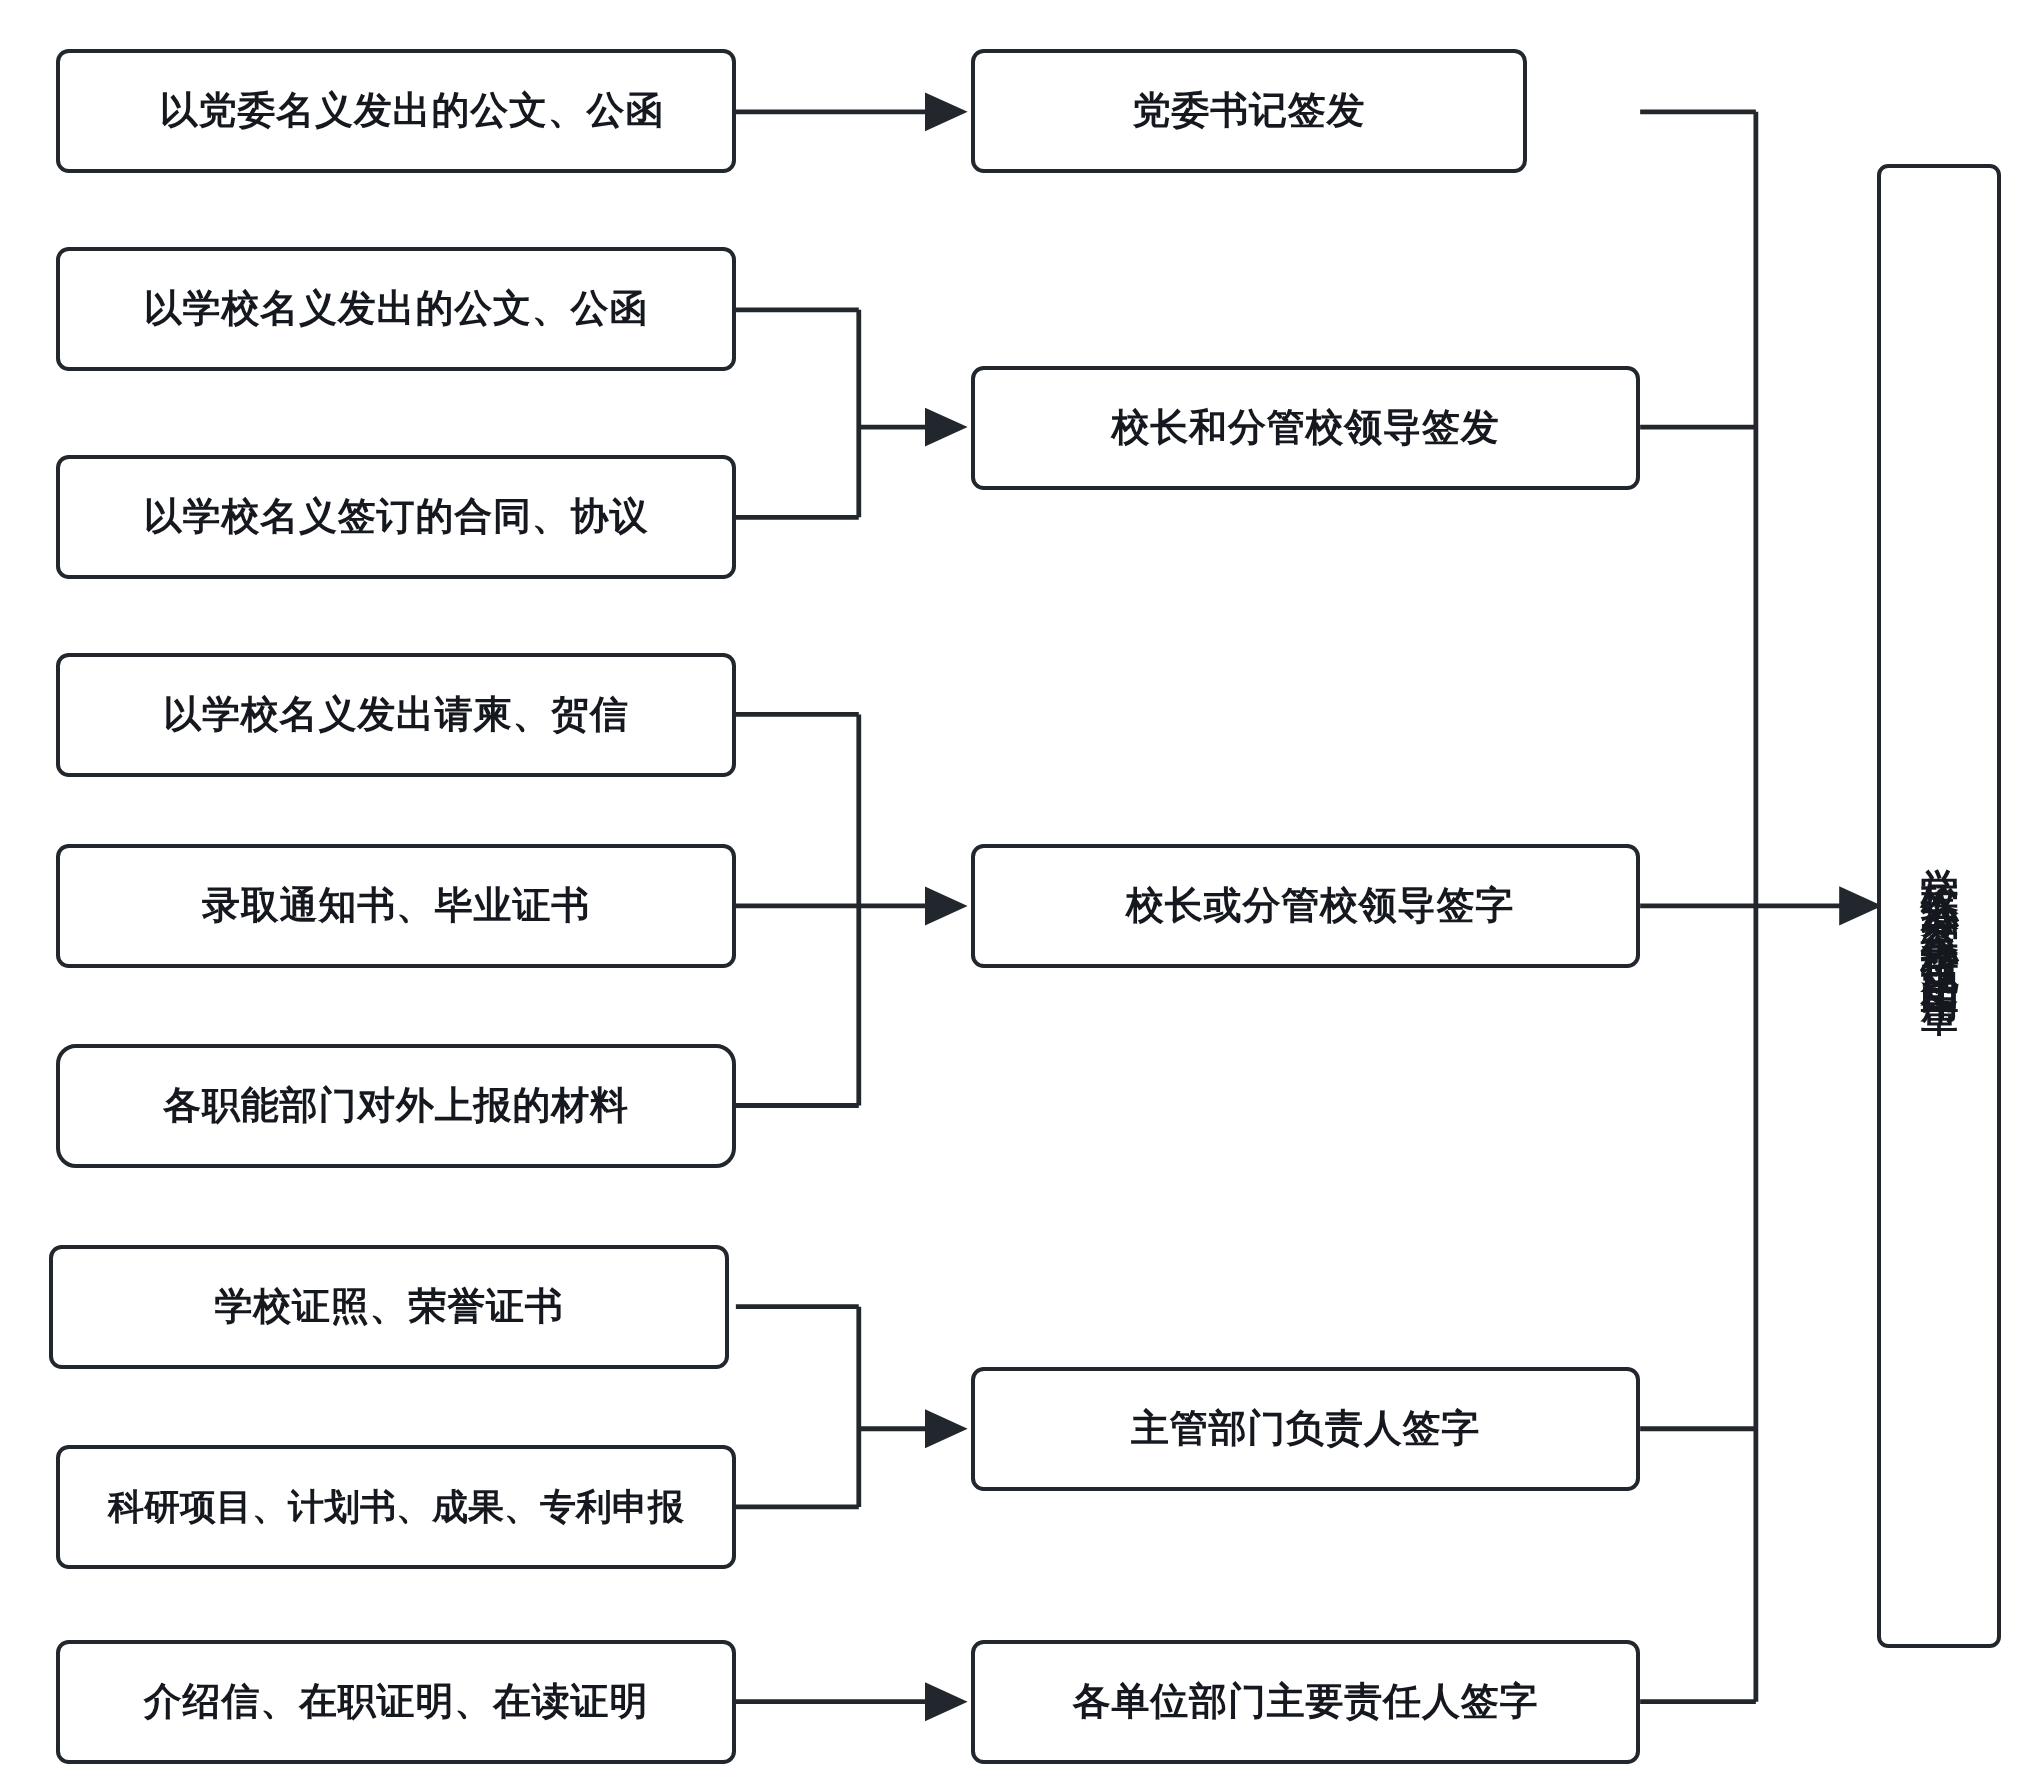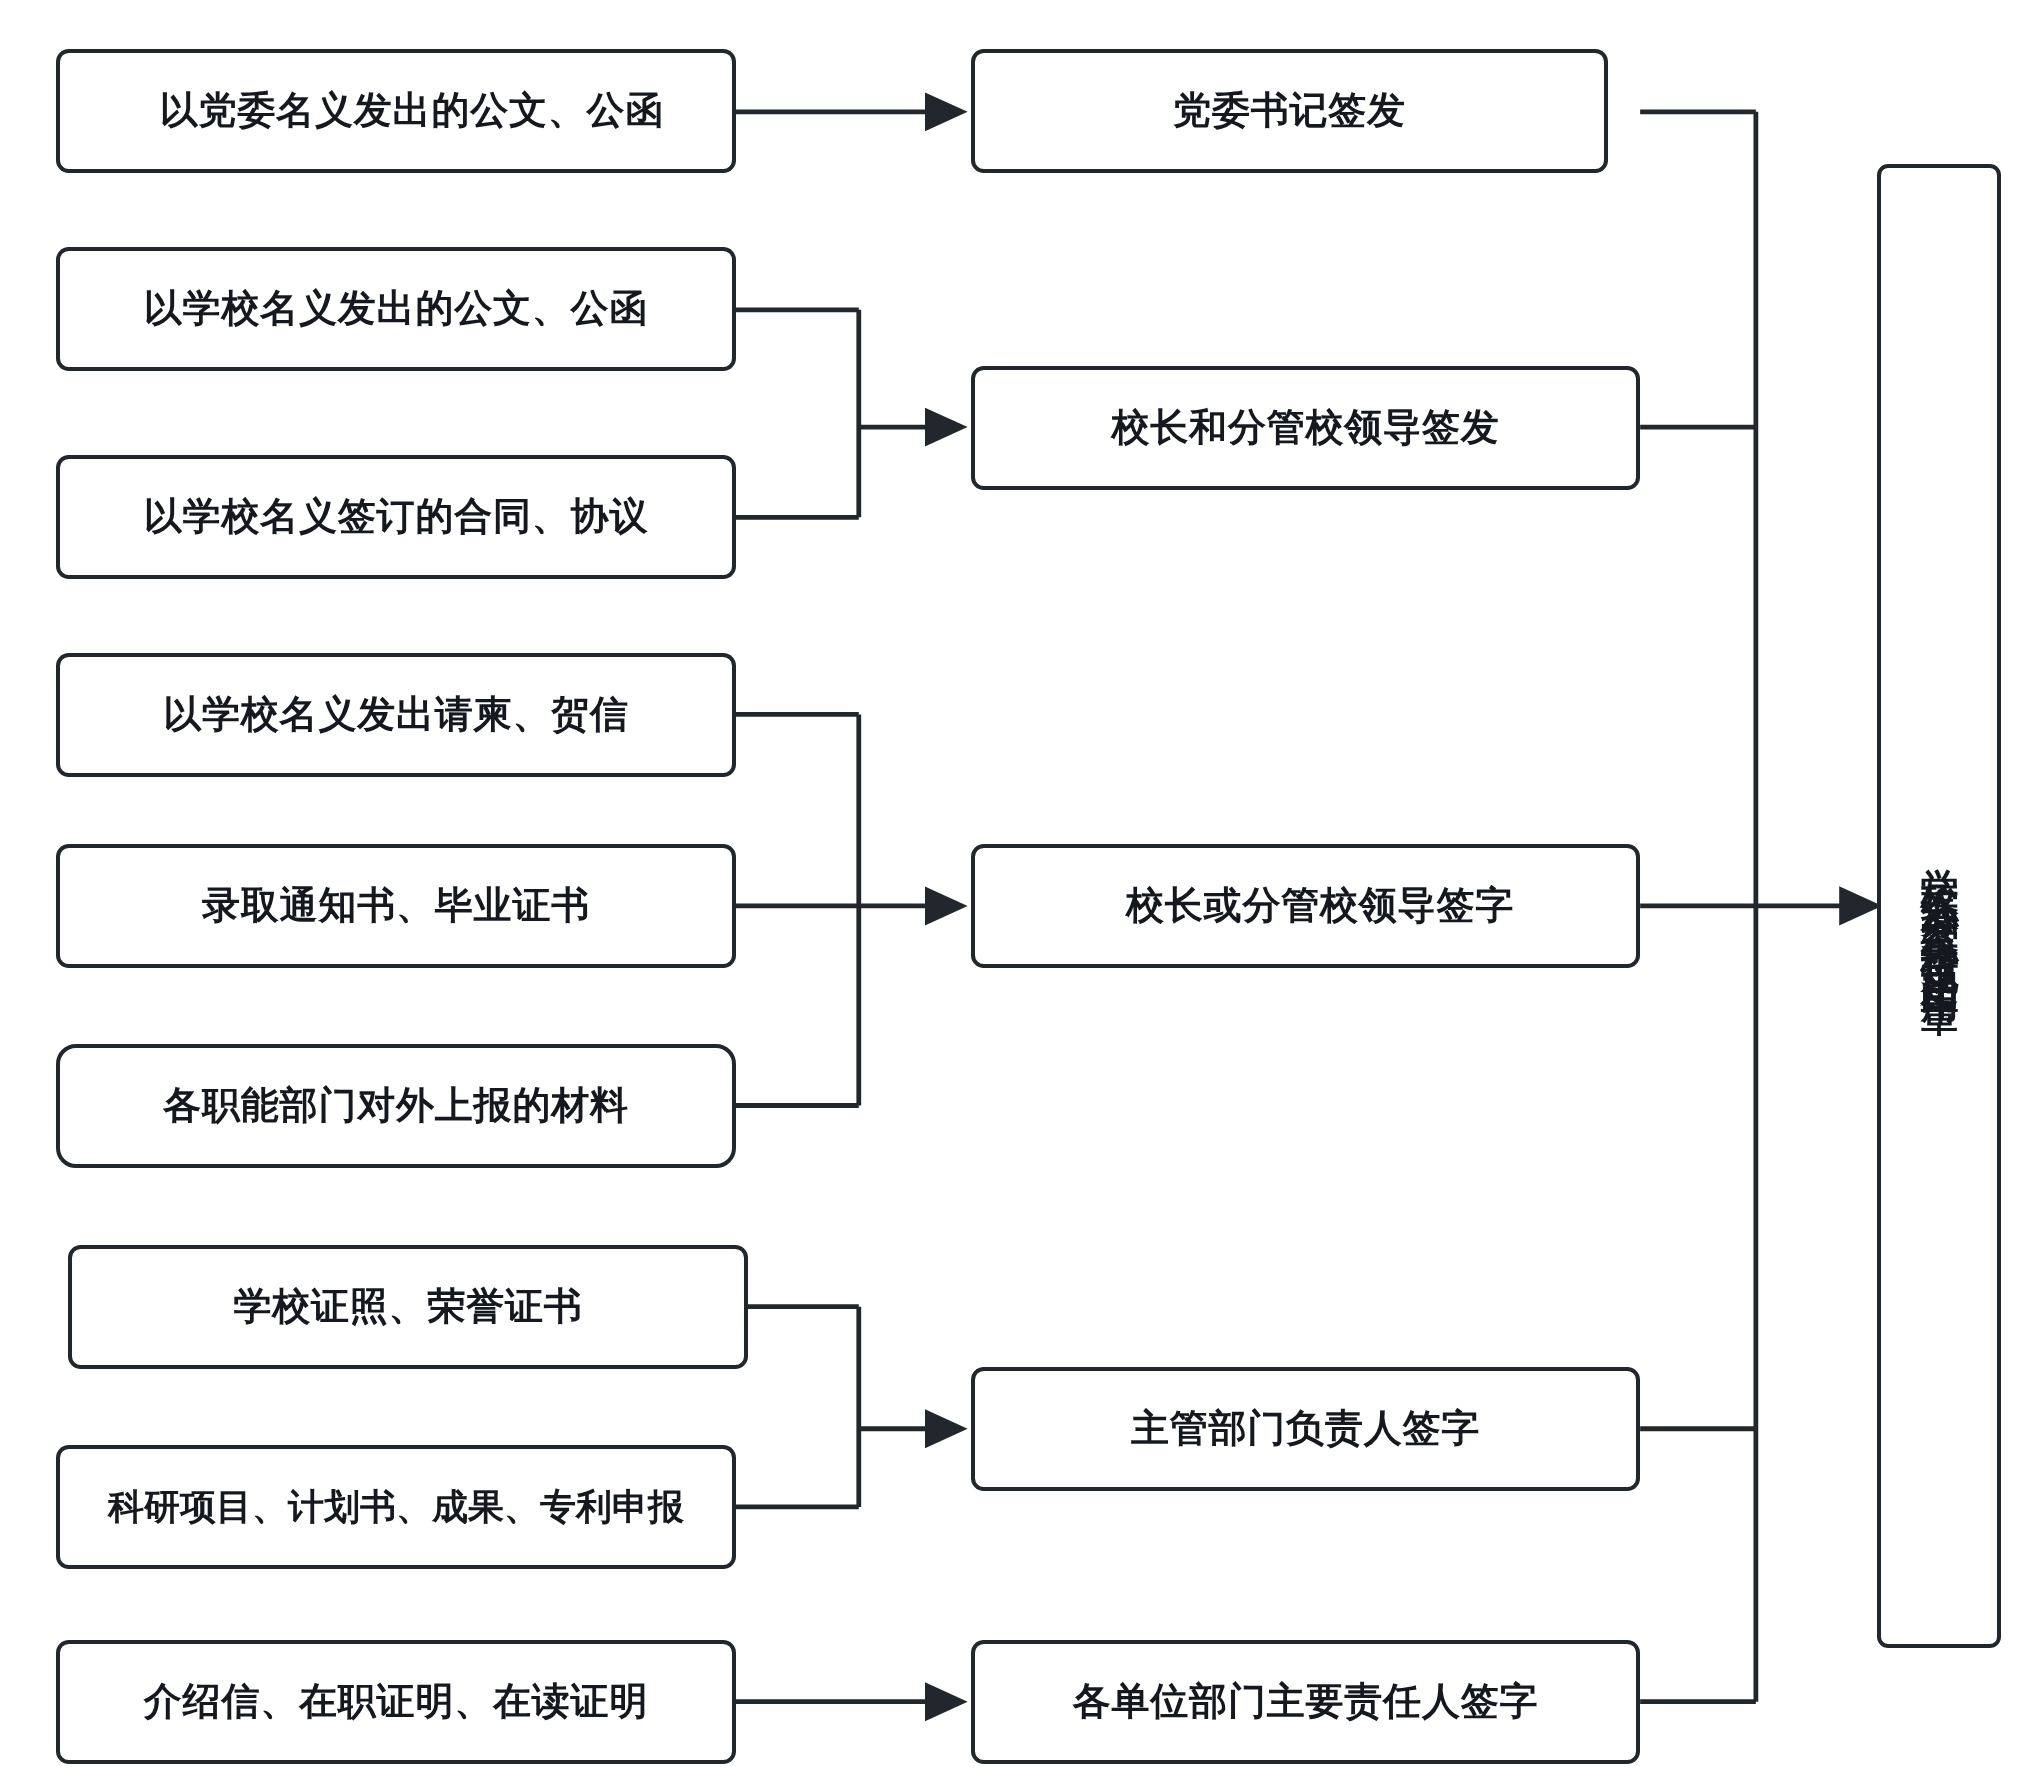--- a/index.html
+++ b/index.html
@@ -118,33 +118,33 @@
   </div>
 
   <div class="node" style="left:56px; top:844px; width:680px; height:124px;">
     <span>录取通知书、毕业证书</span>
   </div>
 
   <div class="node" style="left:56px; top:1044px; width:680px; height:124px;border-radius:20px;">
     <span>各职能部门对外上报的材料</span>
   </div>
 
-  <div class="node" style="left:68px; top:1245px; width:680px; height:124px;">
+  <div class="node" style="left:49px; top:1245px; width:680px; height:124px;">
     <span>学校证照、荣誉证书</span>
   </div>
 
   <div class="node tight" style="left:56px; top:1445px; width:680px; height:124px;">
     <span>科研项目、计划书、成果、专利申报</span>
   </div>
 
   <div class="node" style="left:56px; top:1640px; width:680px; height:124px;">
     <span>介绍信、在职证明、在读证明</span>
   </div>
 
-  <div class="node" style="left:971px; top:49px; width:637px; height:124px;">
+  <div class="node" style="left:971px; top:49px; width:556px; height:124px;">
     <span>党委书记签发</span>
   </div>
 
   <div class="node" style="left:971px; top:366px; width:669px; height:124px;">
     <span>校长和分管校领导签发</span>
   </div>
 
   <div class="node" style="left:971px; top:844px; width:669px; height:124px;padding-left:29px;">
     <span>校长或分管校领导签字</span>
   </div>

